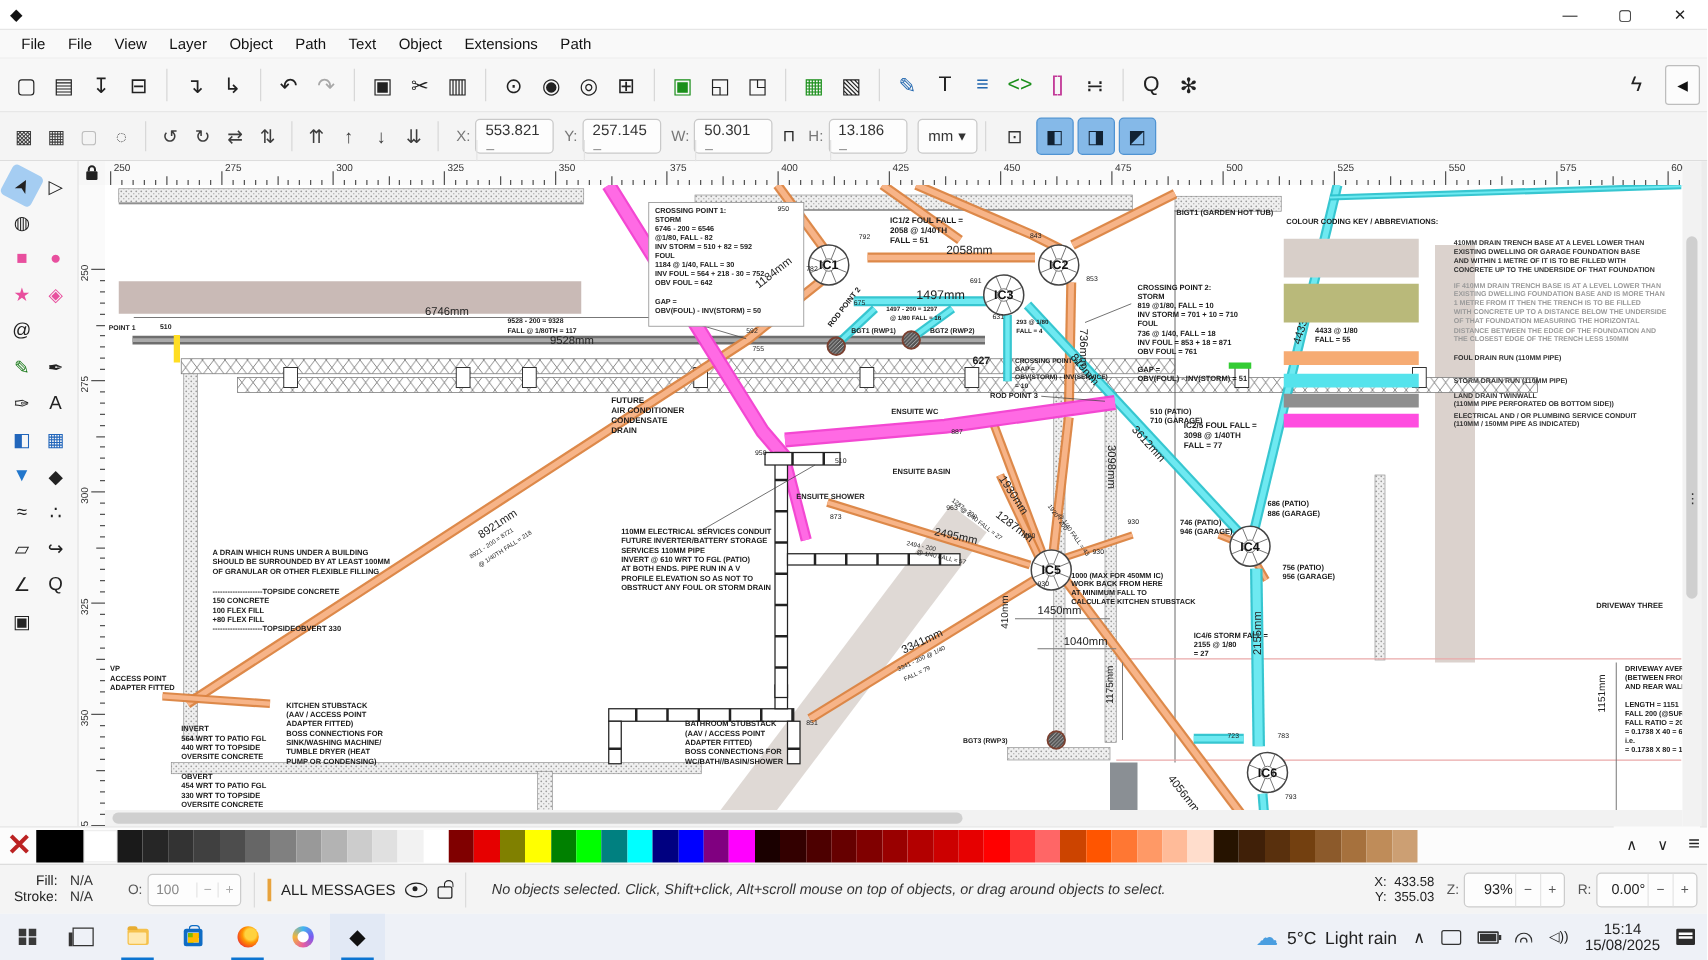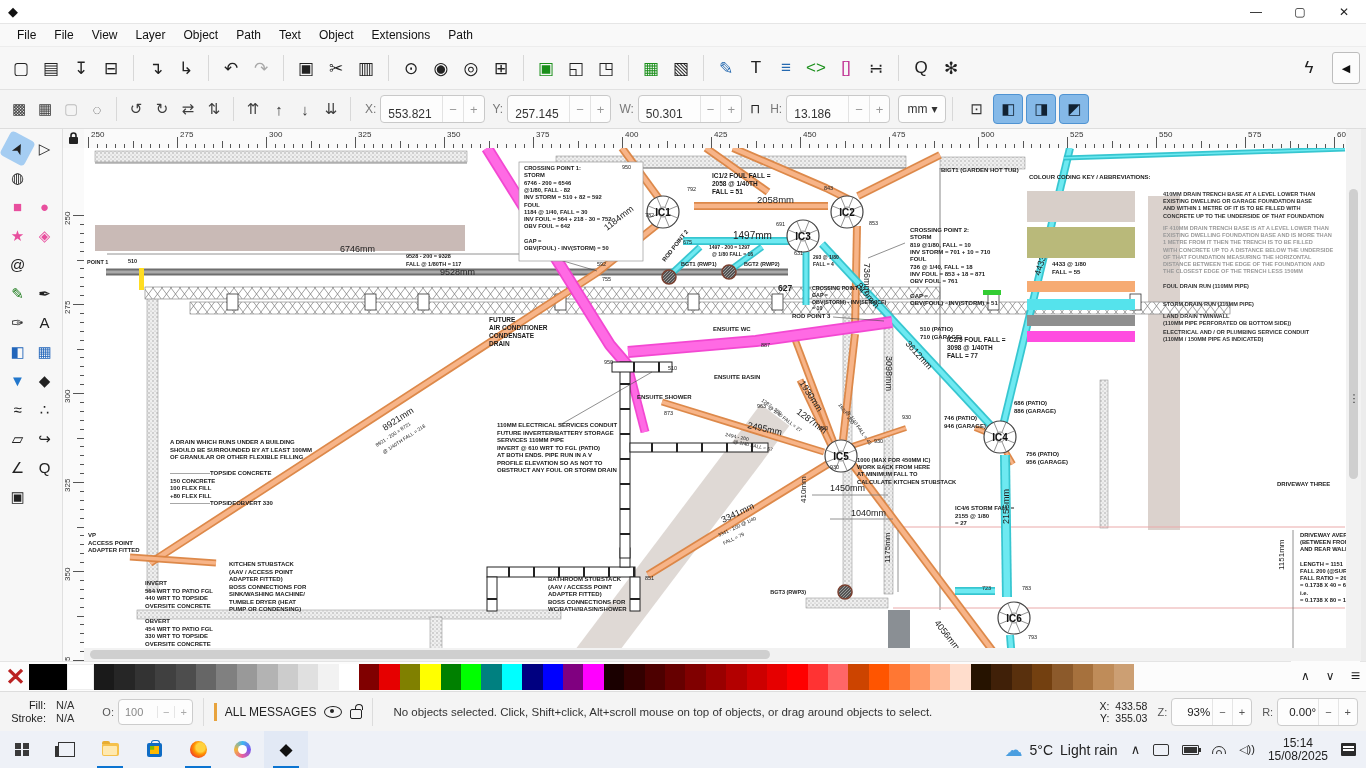--- a/index.html
+++ b/index.html
@@ -23,22 +23,22 @@
   .cmd-sep{width:1px;height:26px;background:#d8d8d8;margin:0 7px;}
   .cmd-spacer{flex:1;}
   .cmd-boxed{border:1px solid #bdbdbd;border-radius:3px;background:#fcfcfc;width:26px;height:30px;
              display:flex;align-items:center;justify-content:center;font-size:11px;margin-left:8px;}
   
   #tooloptions{left:0;top:90px;width:1366px;height:39px;background:#f4f4f4;border-bottom:1px solid #ddd;
                display:flex;align-items:center;padding:0 6px;box-sizing:border-box;}
   .topt-icon{width:26px;height:26px;display:flex;align-items:center;justify-content:center;font-size:15px;color:#3d3d3d;}
   .topt-sep{width:1px;height:24px;background:#d8d8d8;margin:0 6px;}
   .fld{display:flex;align-items:center;margin-left:8px;font-size:12px;color:#777;}
-  .fld .box{display:flex;align-items:flex-end;border:1px solid #c9c9c9;border-radius:4px;background:#fdfdfd;
-            height:26px;margin-left:4px;}
+  .fld .box{display:flex;align-items:flex-start;border:1px solid #c9c9c9;border-radius:4px;background:#fdfdfd;
+            height:26px;margin-left:4px;flex-direction:column;}
   .fld input{border:0;outline:0;width:52px;font-size:12px;padding-left:7px;background:transparent;color:#333;
              font-family:"Liberation Sans",sans-serif;}
   .fld .mm{color:#999;font-size:13px;padding:0 6px;border-left:1px solid #e3e3e3;height:100%;
            display:flex;align-items:center;gap:1px;}
   .unitbox{display:flex;align-items:center;border:1px solid #c9c9c9;border-radius:4px;background:#fdfdfd;
            height:26px;margin-left:8px;padding:0 8px;font-size:12px;color:#333;gap:4px;}
   .affect{width:28px;height:28px;border-radius:4px;display:flex;align-items:center;justify-content:center;
           font-size:15px;color:#333;margin-left:3px;}
   .affect.on{background:#85b9e8;border:1px solid #4f93d2;color:#123;}
   .lock-glyph{font-size:13px;margin:0 2px 0 8px;color:#222;}
@@ -83,21 +83,21 @@
   .opacity .mm{color:#aaa;padding:0 5px;border-left:1px solid #e5e5e5;}
   .sdivider{width:1px;height:28px;background:#dcdcdc;margin:0 10px;}
   #layerbox{display:flex;align-items:center;gap:8px;}
   #layer-ind{width:3px;height:18px;background:#e8a33d;}
   #layer-name{font-size:12px;color:#222;}
   .eye-icon{width:16px;height:10px;border:1.4px solid #222;border-radius:50%;position:relative;}
   .eye-icon::after{content:"";position:absolute;left:4.5px;top:2px;width:4px;height:4px;border-radius:50%;background:#222;}
   .lock-open{width:10px;height:8px;border:1.5px solid #222;border-radius:2px;position:relative;margin-top:4px;}
   .lock-open::before{content:"";position:absolute;left:4px;top:-6px;width:6px;height:5px;
                      border:1.5px solid #222;border-bottom:0;border-radius:4px 4px 0 0;}
-  #status-msg{margin-left:10px;color:#333;font-size:11.5px;}
+  #status-msg{margin-left:10px;color:#333;font-size:11.5px;font-style:italic;}
   #cursorpos{margin-left:auto;display:flex;flex-direction:column;align-items:flex-end;font-size:10.5px;gap:0px;color:#222;}
   #cursorpos .r{display:flex;gap:6px;}
   .zfield{display:flex;align-items:center;margin-left:10px;font-size:11px;color:#555;}
   .zfield .box{display:flex;align-items:center;border:1px solid #ccc;border-radius:4px;background:#fdfdfd;height:26px;margin-left:4px;}
   .zfield input{width:36px;border:0;outline:0;background:transparent;font-size:11.5px;text-align:right;color:#222;}
   .stepb{padding:0 6px;color:#555;border-left:1px solid #e5e5e5;height:100%;display:flex;align-items:center;}
   
   #taskbar{left:0;top:731px;width:1366px;height:37px;background:#eef1f7;display:flex;align-items:center;box-sizing:border-box;}
   #startbtn{width:44px;height:37px;display:flex;align-items:center;justify-content:center;}
   .winlogo{width:14px;height:14px;display:grid;grid-template-columns:6px 6px;grid-template-rows:6px 6px;gap:1.5px;}

